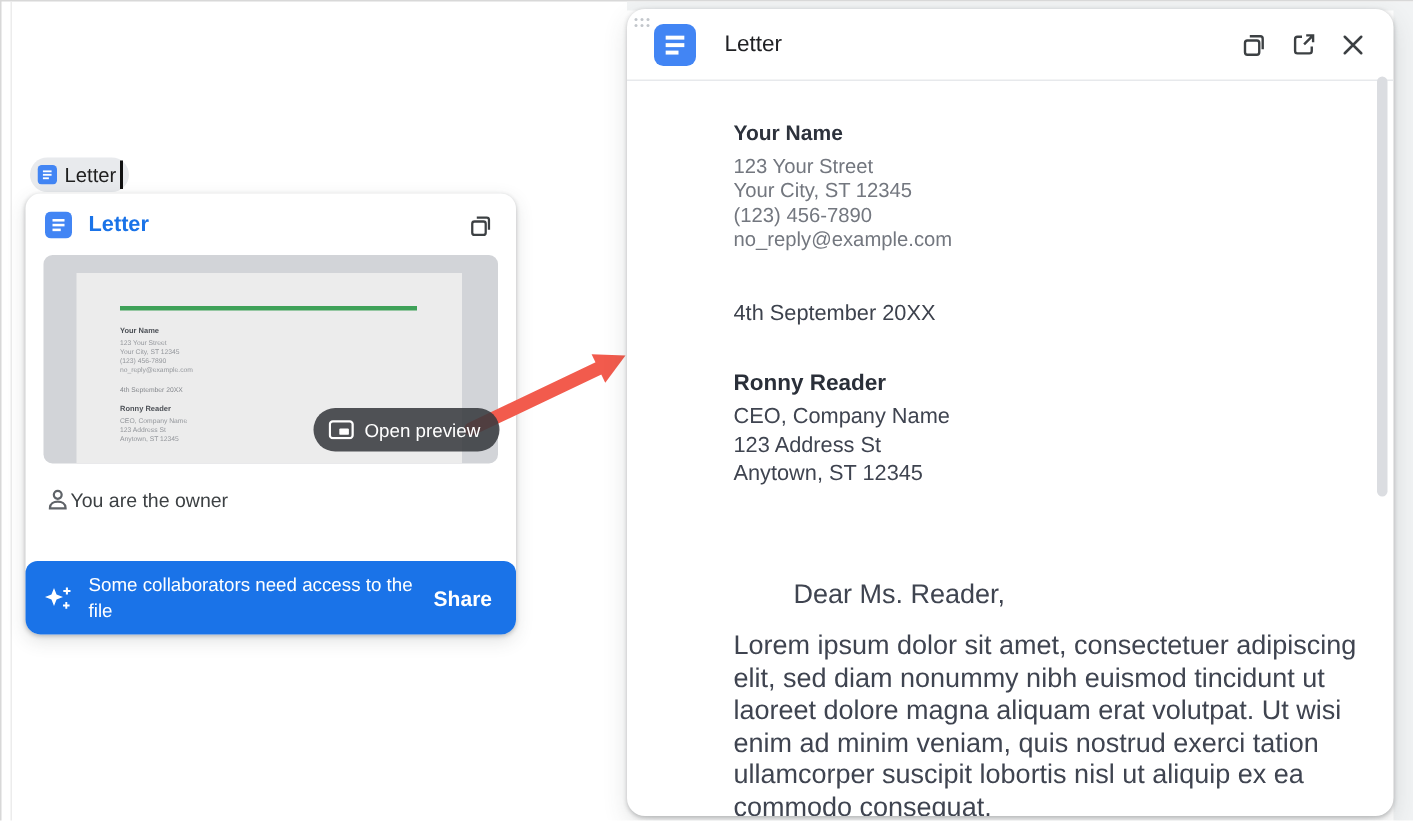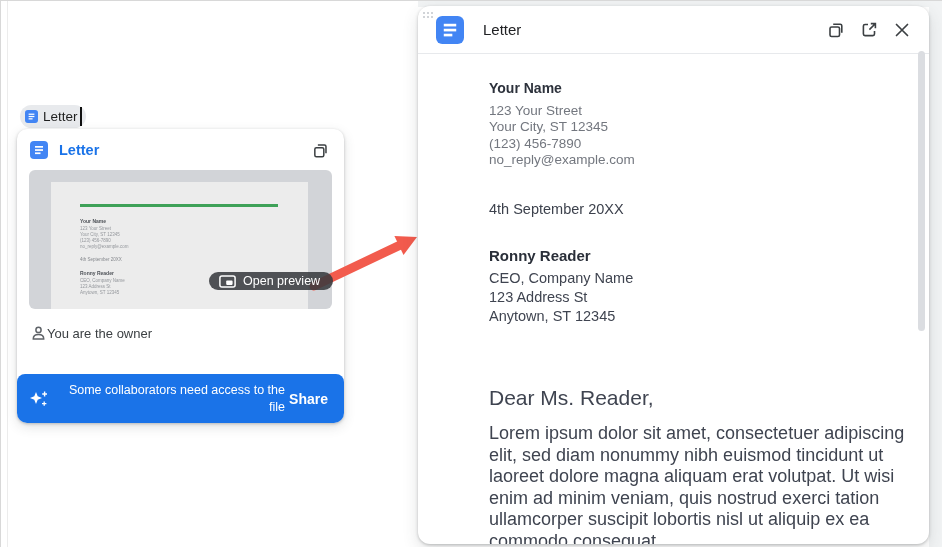--- a/index.html
+++ b/index.html
@@ -29,31 +29,31 @@
   .thumb { position:absolute; left:12px; right:12px; top:41px; height:139px; background:#d2d4d8;
            border-radius:6px; overflow:hidden; cursor:pointer; }
   .thumb-page { position:absolute; left:22px; top:12px; width:257px; bottom:0; background:#ececec; }
   .green-line { margin:22px 0 0 29px; width:198px; height:3px; background:#3ea158; }
   .mini { margin:11px 0 0 29px; color:#94979c; }
   .mini-name { font-size:5px; font-weight:700; color:#4d5157; margin-bottom:2px; }
   .mini-line { font-size:4.5px; line-height:6px; }
   .mini-date { font-size:4.5px; margin-top:7px; color:#85888d; }
   .mini-name2 { font-size:5px; font-weight:700; color:#4d5157; margin-top:8px; margin-bottom:2px; }
 
-  .open-preview { position:absolute; left:192px; top:143px; height:18px; display:flex; align-items:center;
+  .open-preview { position:absolute; left:192px; top:143px; height:29px; display:flex; align-items:center;
                   gap:7px; padding:0 13px 0 10px; border-radius:14.5px; background:rgba(55,58,62,.87);
                   cursor:pointer; z-index:3; }
   .open-preview-label { color:#fff; font-size:12.5px; font-weight:500; white-space:nowrap; }
 
   .meta { position:absolute; left:13px; top:192px; right:12px; }
   .meta-row { display:flex; align-items:center; height:24px; font-size:13px; color:#3c4043; }
 
   .banner { position:absolute; left:0; right:0; bottom:0; height:49px; background:#1a73e8;
             border-radius:8px 8px 10px 10px; display:flex; align-items:center; padding:0 16px 0 12px; }
-  .banner-text { margin-left:10px; width:226px; color:#fff; font-size:12.5px; font-weight:500; line-height:1.3;text-align:right; }
+  .banner-text { margin-left:10px; width:226px; color:#fff; font-size:12.5px; font-weight:500; line-height:1.3; }
   .banner-share { margin-left:auto; color:#fff; font-size:14px; font-weight:700; cursor:pointer; }
 
   
   .arrow { position:absolute; left:300px; top:225px; width:130px; height:78px; pointer-events:none; }
 
   
   .panel { position:absolute; left:417px; top:5px; width:511px; height:538px; background:#fff;
            border-radius:12px; overflow:hidden;
            box-shadow:0 1px 3px rgba(60,64,67,.3), 0 6px 16px rgba(60,64,67,.15); }
   .drag-dots { position:absolute; left:5px; top:6px; display:grid; grid-template-columns:repeat(3,2px);
@@ -64,21 +64,21 @@
   .panel-actions { margin-left:auto; display:flex; align-items:center; gap:15px; }
   .icon-btn { display:flex; cursor:pointer; }
 
   .panel-body { padding:26px 20px 0 71px; }
   .sender-name { font-size:14px; font-weight:700; color:#2d323c; margin-bottom:7px; }
   .sender-line { font-size:13.5px; line-height:16.3px; color:#73777f; }
   .letter-date { margin-top:33px; font-size:14.5px; color:#3d424d; }
   .recipient-name { margin-top:30px; font-size:15px; font-weight:700; color:#2a2f39; }
   .recipient-line { margin-top:0; font-size:14.5px; line-height:19px; color:#3f4450; }
   .recipient-block { margin-top:5px; }
-  .salutation { margin-top:60px; font-size:21px; color:#3f4450; }
+  .salutation { margin-top:60px; font-size:18px; color:#3f4450;margin-left:40px; }
   .paragraph { margin-top:13px; max-width:421px; font-size:18px; line-height:21.5px; color:#3f4450; }
 
   .scroll-thumb { position:absolute; right:4px; top:45px; width:7px; height:280px;
                   background:#dbdde1; border-radius:4px; cursor:pointer; }
 
   svg { display:block; }
 </style>
 </head>
 <body>
 

